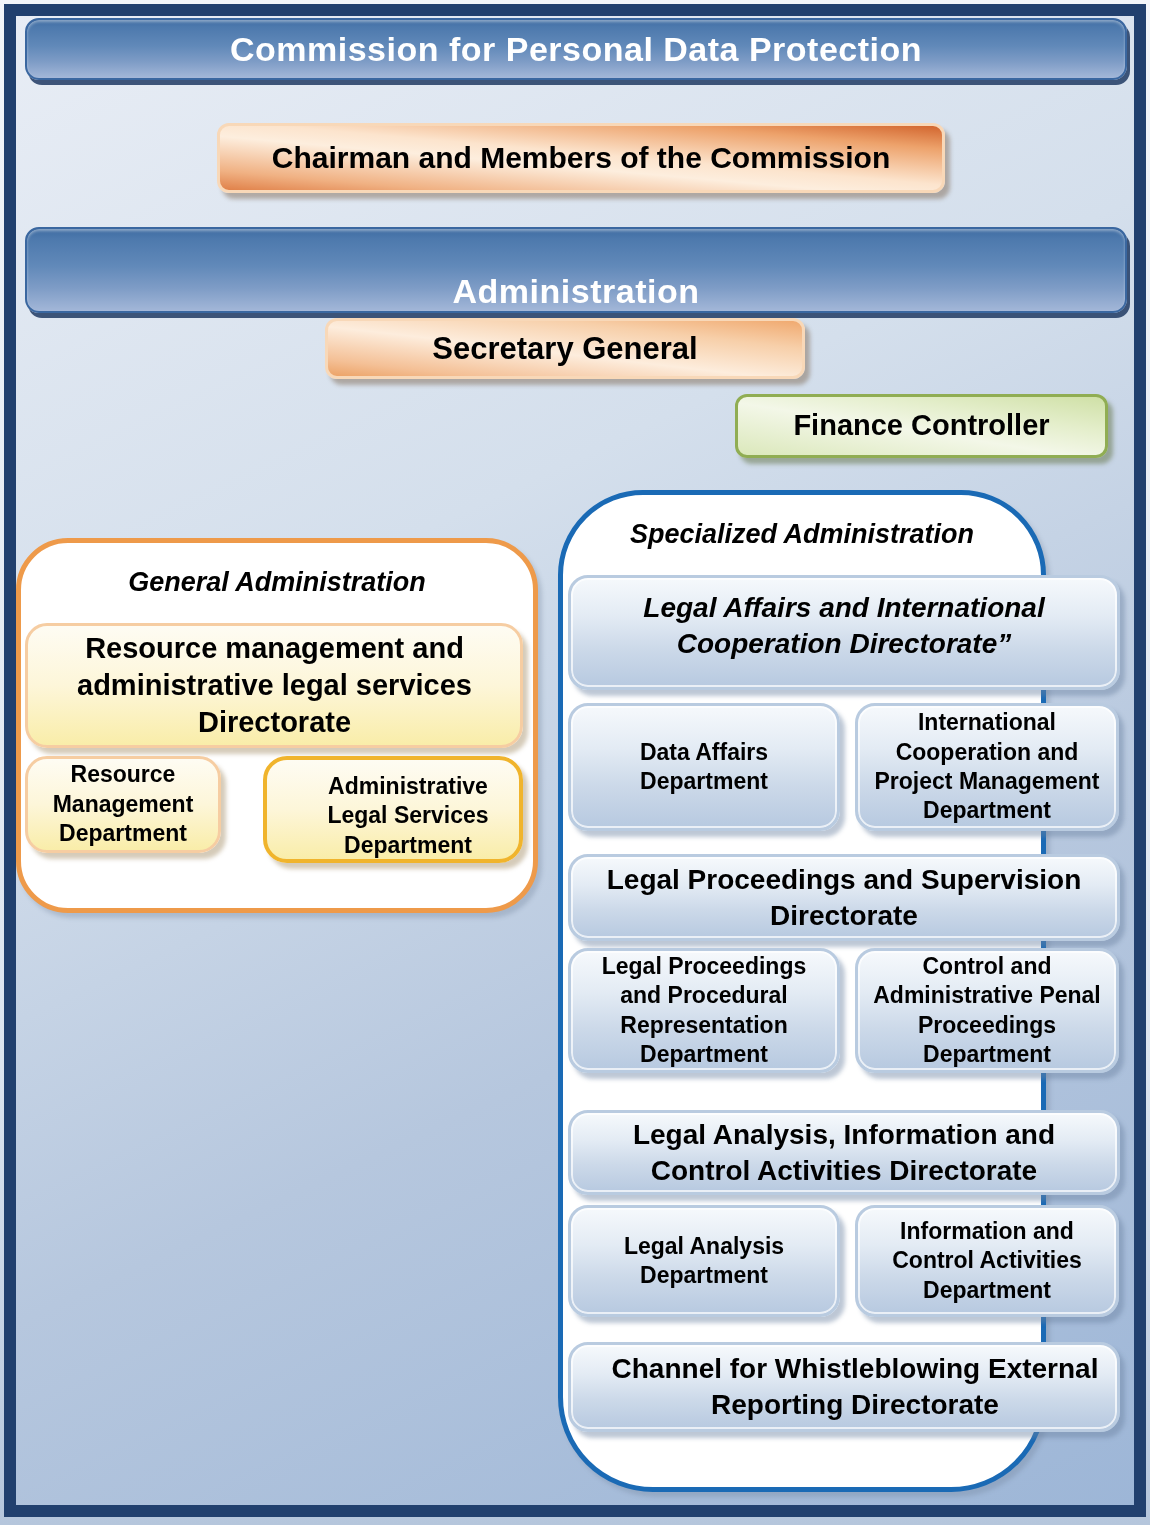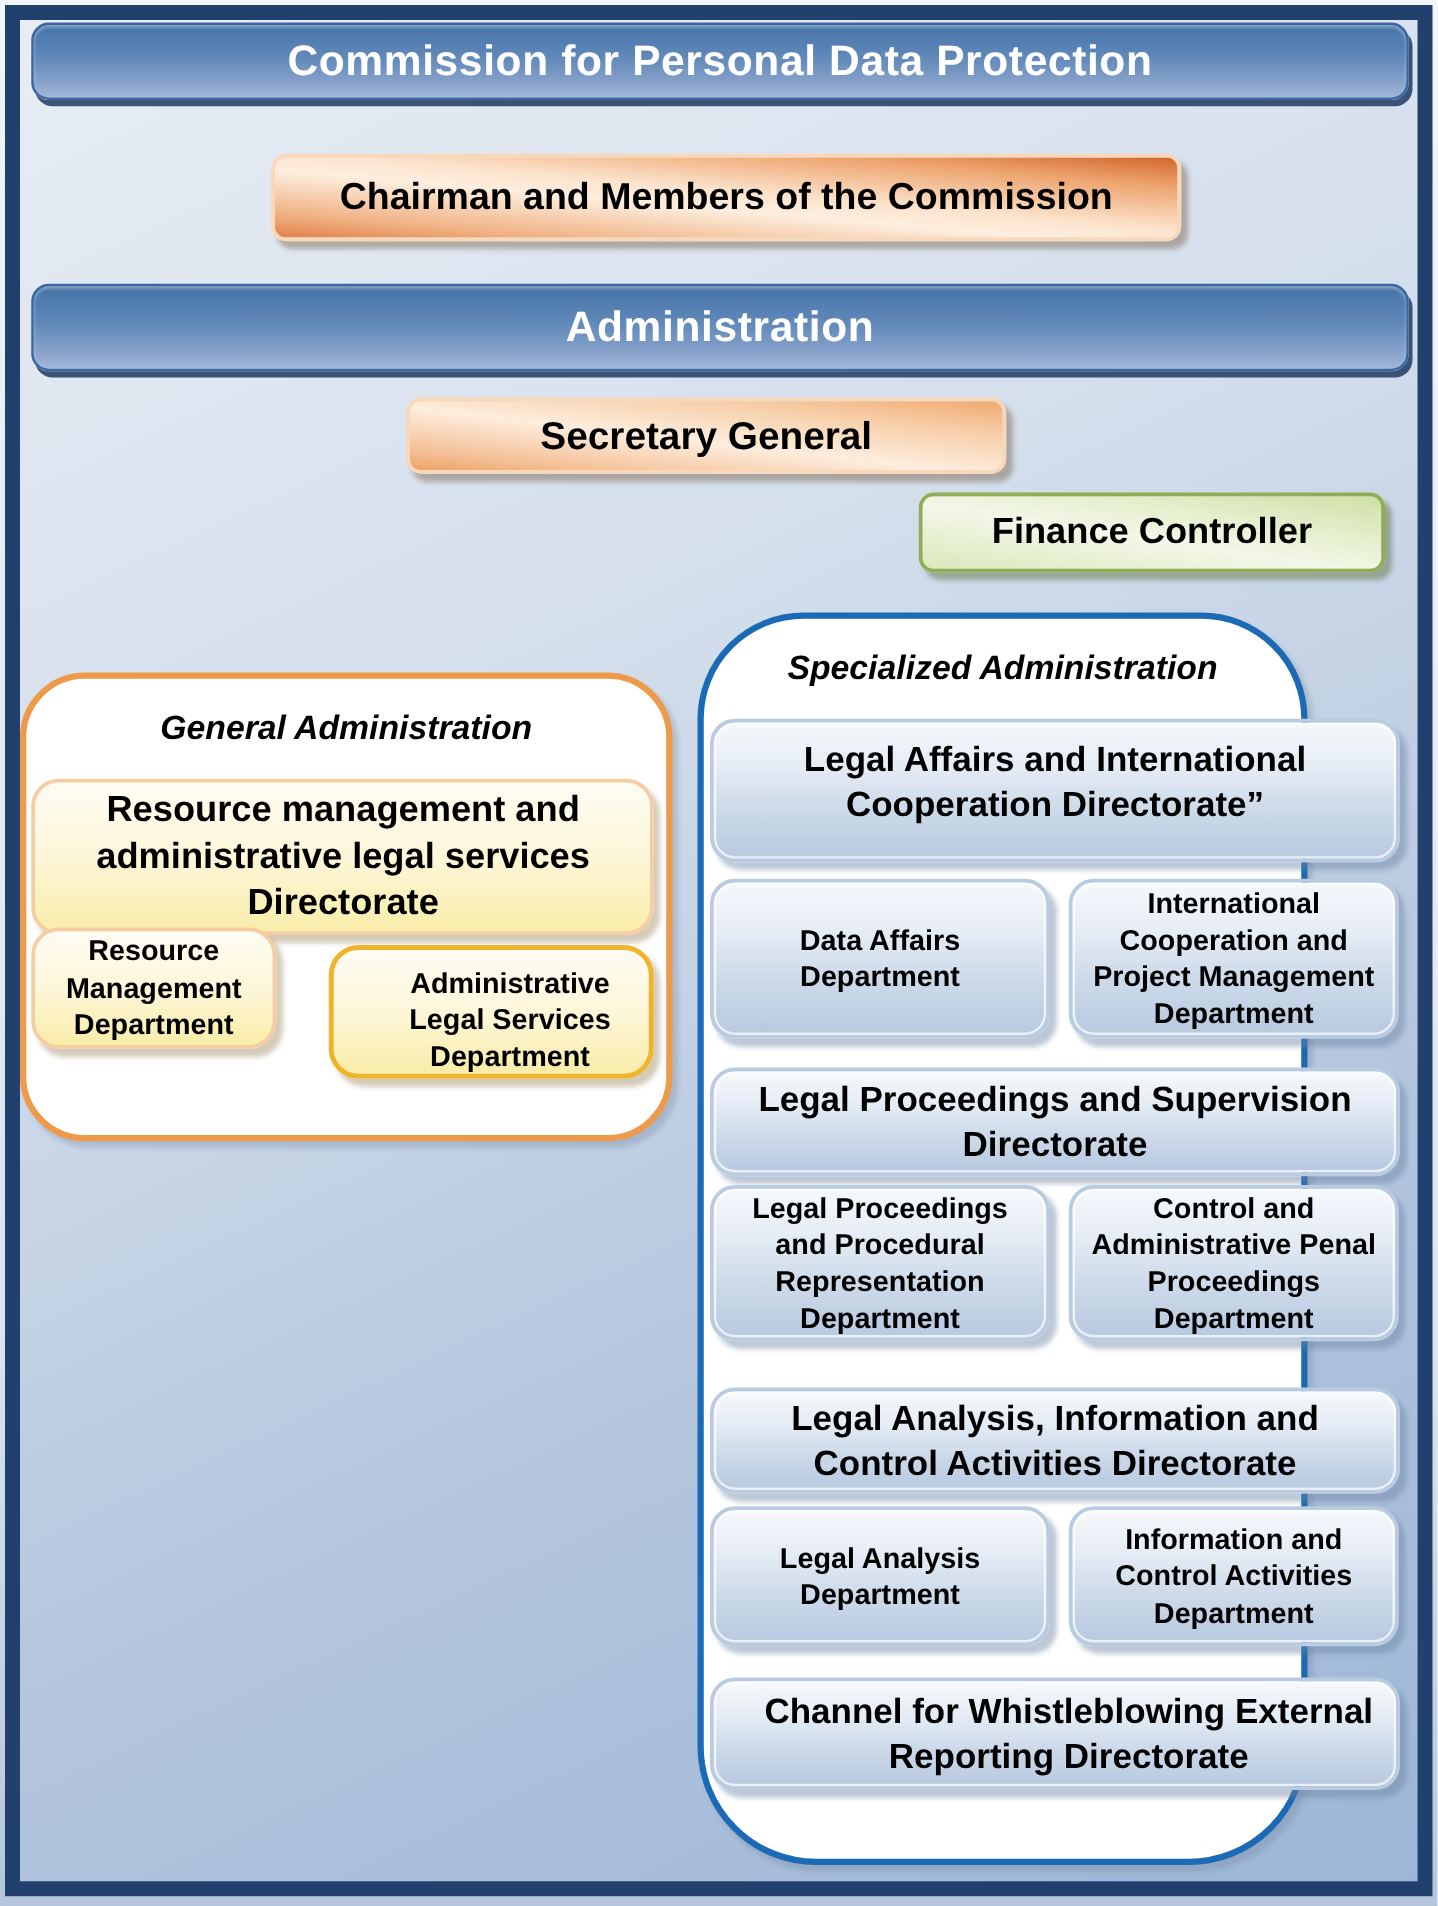--- a/index.html
+++ b/index.html
@@ -20,21 +20,21 @@
   
   .banner{
     position:absolute;left:25px;width:1102px;
     border:2px solid #3a67a0;border-radius:14px;box-sizing:border-box;
     background:linear-gradient(180deg,#3e6ca2 0%, #4d79ad 12%, #6189b9 45%, #7e9cc6 72%, #a3b7d8 100%);
     box-shadow:3px 5px 0 rgba(32,58,99,0.85), inset 0 2px 3px rgba(255,255,255,0.4);
     color:#fff;font-weight:bold;font-size:34px;letter-spacing:0.5px;
     display:flex;align-items:center;justify-content:center;text-align:center;
   }
   .banner-top{top:18px;height:62px;}
-  .banner-admin{top:227px;height:70px;}
+  .banner-admin{top:227px;height:86px;align-items:flex-end;}
   
   .obox{
     position:absolute;border:3px solid #f8d8b8;border-radius:12px;box-sizing:border-box;
     background:linear-gradient(to bottom left,#d2652e 0%, #eda26b 18%, #fce4cd 46%, #fdeede 58%, #f0b183 85%, #e08048 100%);
     box-shadow:5px 6px 4px rgba(120,95,70,0.45);
     font-size:30px;
   }
   .obox.light{
     background:linear-gradient(to bottom left,#f0a96f 0%, #f7cfa9 25%, #fdeddd 55%, #f4c096 85%, #eca266 100%);
     font-size:31px;
@@ -64,36 +64,36 @@
     font-style:italic;font-weight:bold;font-size:27px;color:#000;text-align:center;
   }
   
   .ybox{
     position:absolute;border:3px solid #f6cda2;border-radius:22px;box-sizing:border-box;
     background:linear-gradient(180deg,#fefcf3 0%, #fdf6d9 50%, #f9eda9 100%);
     box-shadow:5px 6px 4px rgba(150,125,80,0.4);
     padding:0 10px;
   }
   .ybox-dir{left:4px;top:80px;width:498px;height:125px;font-size:29px;padding-left:11px;}
-  .ybox-b{left:4px;top:199px;width:196px;height:97px;font-size:23px;}
+  .ybox-b{left:4px;top:213px;width:196px;height:97px;font-size:23px;}
   .ybox-c{
     left:242px;top:213px;width:260px;height:107px;font-size:23px;
     border:4px solid #f0b42c;border-radius:24px;
     align-items:flex-start;padding-top:12px;padding-left:40px;
   }
   
   .bbox{
     position:absolute;border:3px solid #b9cbe0;border-radius:20px;box-sizing:border-box;
     background:linear-gradient(180deg,#f6f9fc 0%, #e3ebf4 35%, #ccd9e9 65%, #b7c9e0 100%);
     box-shadow:5px 6px 4px rgba(108,130,162,0.45), inset 0 0 0 2px rgba(255,255,255,0.7);
     padding:0 10px;
   }
   .bbox.dir{left:5px;width:552px;font-size:28px;}
   .bbox.dept{font-size:23px;}
-  .d1{top:80px;height:115px;align-items:flex-start;padding-top:12px;}
+  .d1{top:80px;height:115px;align-items:flex-start;padding-top:12px;font-style:italic;}
   .r1l{left:5px;top:208px;width:272px;height:128px;}
   .r1r{left:292px;top:208px;width:264px;height:128px;}
   .d2{top:359px;height:87px;}
   .r2l{left:5px;top:453px;width:272px;height:125px;}
   .r2r{left:292px;top:453px;width:264px;height:125px;}
   .d3{top:615px;height:85px;}
   .r3l{left:5px;top:710px;width:272px;height:112px;}
   .r3r{left:292px;top:710px;width:264px;height:112px;}
   .d4{top:847px;height:90px;padding-left:32px;}
 </style>

